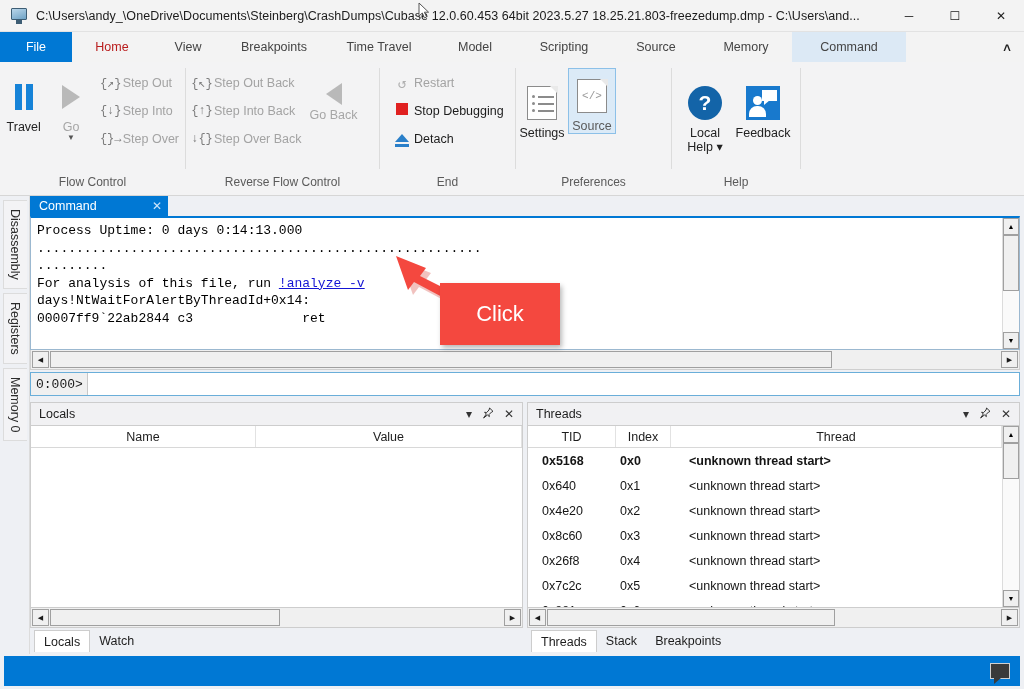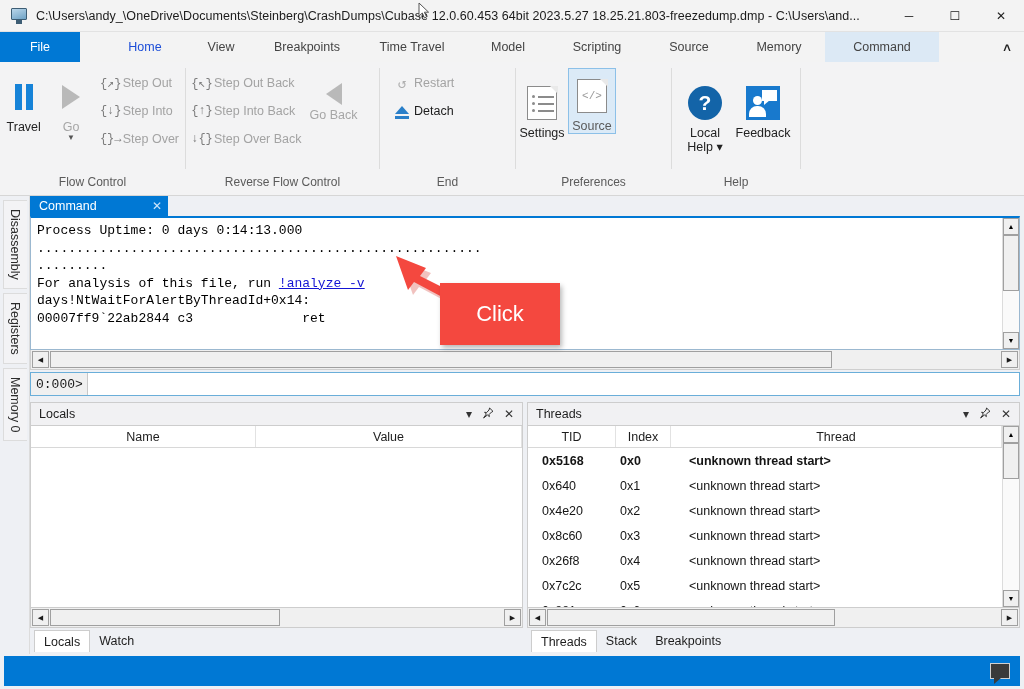--- a/index.html
+++ b/index.html
@@ -25,22 +25,22 @@
   .tb-icon .mon { position:absolute; left:1px; top:1px; width:16px; height:12px; background:linear-gradient(160deg,#b9d6ea,#6fa3c6); border:1.5px solid #3d5d74; border-radius:1px; }
   .tb-icon .stand { position:absolute; left:6px; top:13px; width:6px; height:4px; background:#3d5d74; }
   .tb-title { font-size:12.5px; color:#1b1b1b; white-space:nowrap; overflow:hidden; letter-spacing:0.05px; }
   .wincontrols { margin-left:auto; display:flex; height:32px; }
   .wc { width:46px; height:32px; display:flex; align-items:center; justify-content:center; font-size:12px; color:#1b1b1b; }
   .cursor-arrow { position:absolute; left:418px; top:2px; width:12px; height:18px; pointer-events:none; }
 
   
   .ribbon-tabs { height:30px; flex:0 0 30px; background:#f3f3f3; display:flex; align-items:stretch; position:relative; }
   .rtab { display:flex; align-items:center; justify-content:center; font-size:12.5px; color:#444; padding:0 4px; white-space:nowrap; }
-  .rtab.file { background:#0078d4; color:#fff; width:80px; justify-content:center; }
-  .rtab.home { color:#1d4ed8; width:80px;margin-left:25px; }
+  .rtab.file { background:#0078d4; color:#fff; width:72px; justify-content:center; }
+  .rtab.home { color:#b91c1c; width:80px; }
   .rtab.sel { background:#dce9f5; }
   .ribbon-collapse { margin-left:auto; width:34px; display:flex; align-items:center; justify-content:center; font-size:13px; color:#222; font-weight:bold; }
 
   
   .ribbon {
     flex:0 0 134px; height:134px; background:#f3f3f4;
     border-bottom:1px solid #d6d6d6; display:flex; position:relative;
   }
   .rgroup { position:relative; display:flex; flex-direction:column; height:100%; }
   .rgroup .gcontent { flex:1; display:flex; align-items:flex-start; padding-top:4px; }
@@ -242,20 +242,24 @@
     <div class="rsep"></div>
 
     <div class="rgroup" style="width:135px">
       <div class="gcontent">
         <div class="stacklist" style="padding-left:6px">
           <div class="srow">
             <span class="ic"><span class="restart-g">↺</span></span>
             <span class="tx">Restart</span>
           </div>
           <div class="srow on">
+            <span class="ic"><span class="icon-sq"></span></span>
+            <span class="tx">Stop Debugging</span>
+          </div>
+          <div class="srow on">
             <span class="ic">
               <span style="display:inline-flex;flex-direction:column;align-items:center;">
                 <span class="eject"></span>
                   <span class="eject-bar"></span>
               </span>
             </span>
             <span class="tx">Detach</span>
           </div>
         </div>
       </div>

